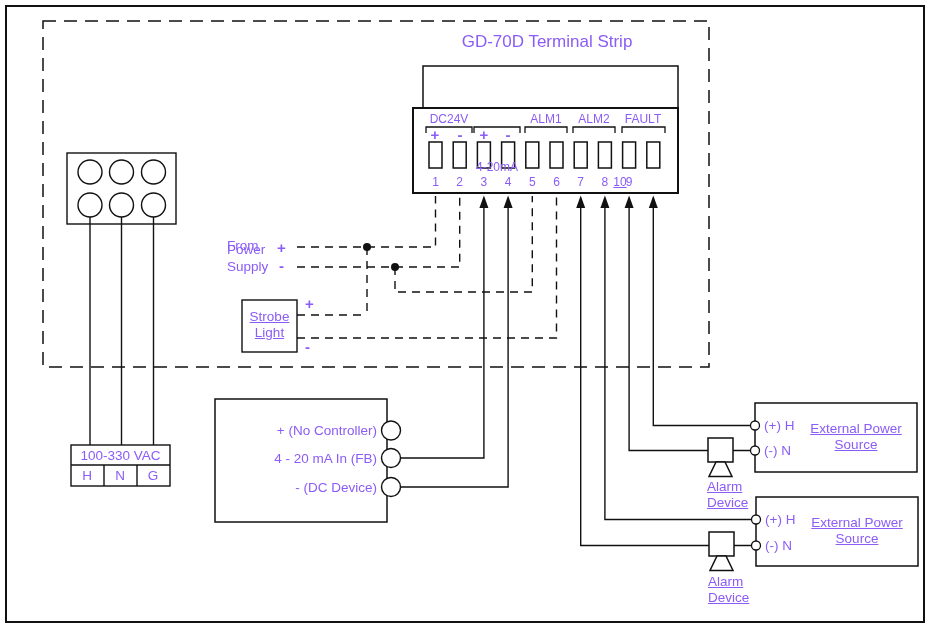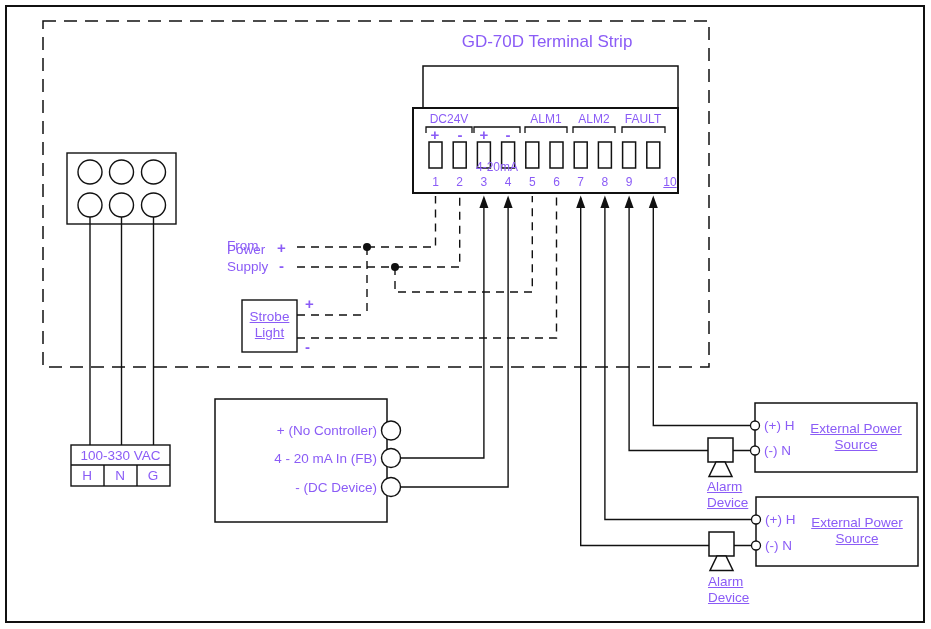--- a/index.html
+++ b/index.html
@@ -152,21 +152,21 @@
 
   <div class="lbl t11 ctr" style="left:425.5px;top:175px;width:20px;">1</div>
   <div class="lbl t11 ctr" style="left:449.7px;top:175px;width:20px;">2</div>
   <div class="lbl t11 ctr" style="left:473.9px;top:175px;width:20px;">3</div>
   <div class="lbl t11 ctr" style="left:498.1px;top:175px;width:20px;">4</div>
   <div class="lbl t11 ctr" style="left:522.3px;top:175px;width:20px;">5</div>
   <div class="lbl t11 ctr" style="left:546.5px;top:175px;width:20px;">6</div>
   <div class="lbl t11 ctr" style="left:570.7px;top:175px;width:20px;">7</div>
   <div class="lbl t11 ctr" style="left:594.9px;top:175px;width:20px;">8</div>
   <div class="lbl t11 ctr" style="left:619.1px;top:175px;width:20px;">9</div>
-  <div class="lbl t11 ctr" style="left:660px;top:175px;width:20px;text-decoration:underline;">10</div>
+  <div class="lbl t11 ctr" style="left:610px;top:175px;width:20px;text-decoration:underline;">10</div>
 
   <div class="lbl t13" style="left:227px;top:226px;margin-top:12px;">From</div>
   <div class="lbl t13" style="left:227px;top:242px;">Power</div>
   <div class="lbl t13" style="left:227px;top:259px;">Supply</div>
   <div class="lbl sign" style="left:277px;top:239px;">+</div>
   <div class="lbl sign" style="left:279px;top:257px;">-</div>
 
   <div class="lbl t13 ctr wrap" style="left:242px;top:309px;width:55px;">Strobe Light</div>
   <div class="lbl sign" style="left:305px;top:295px;">+</div>
   <div class="lbl sign" style="left:305px;top:338px;">-</div>

